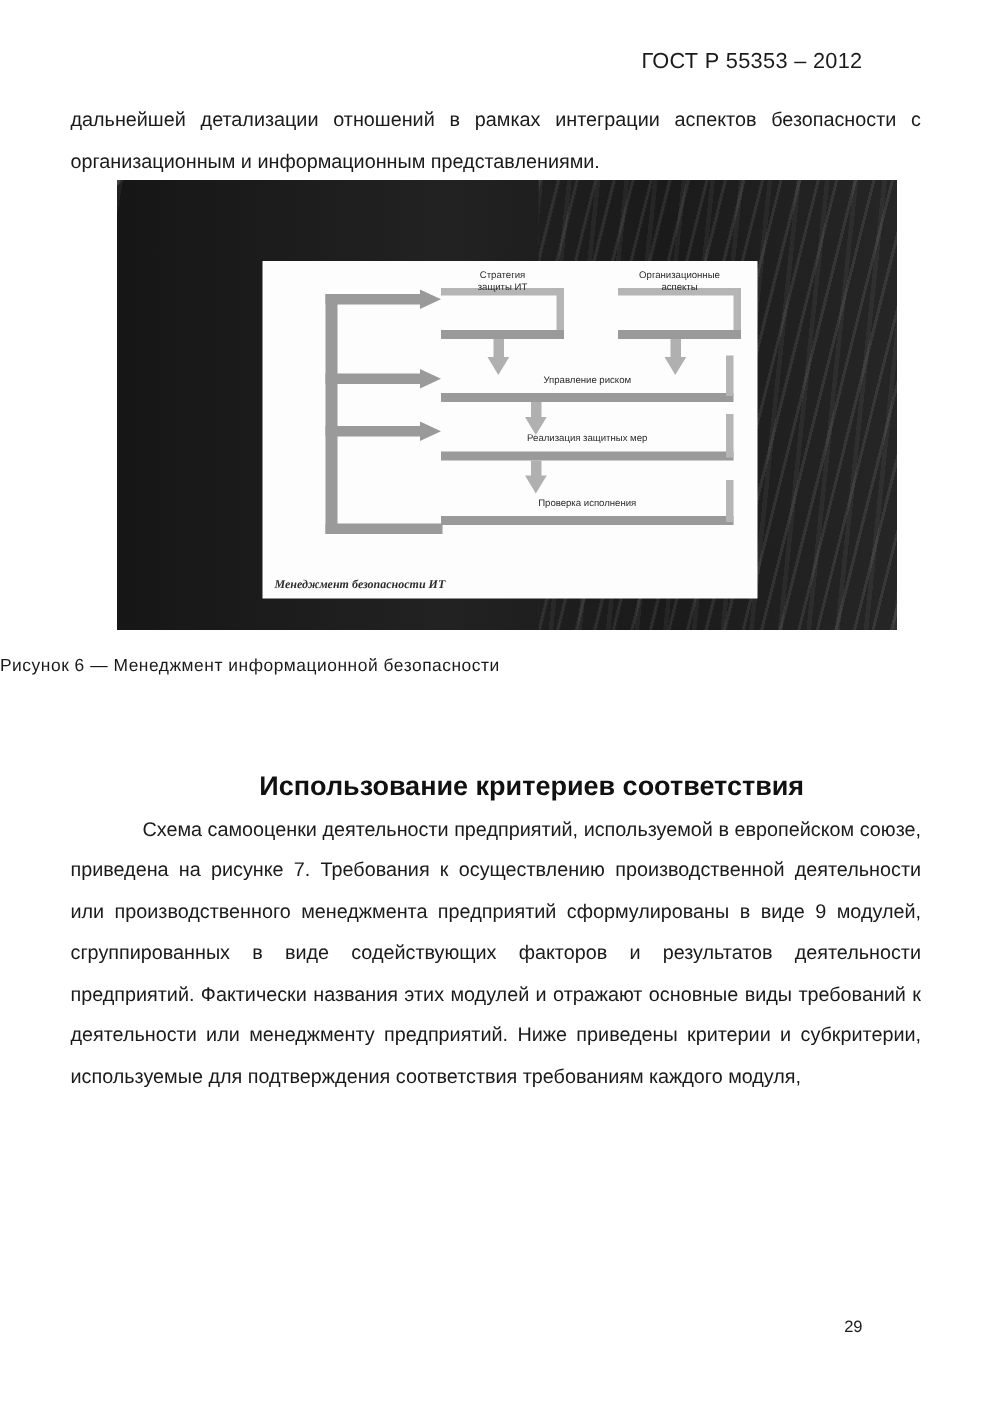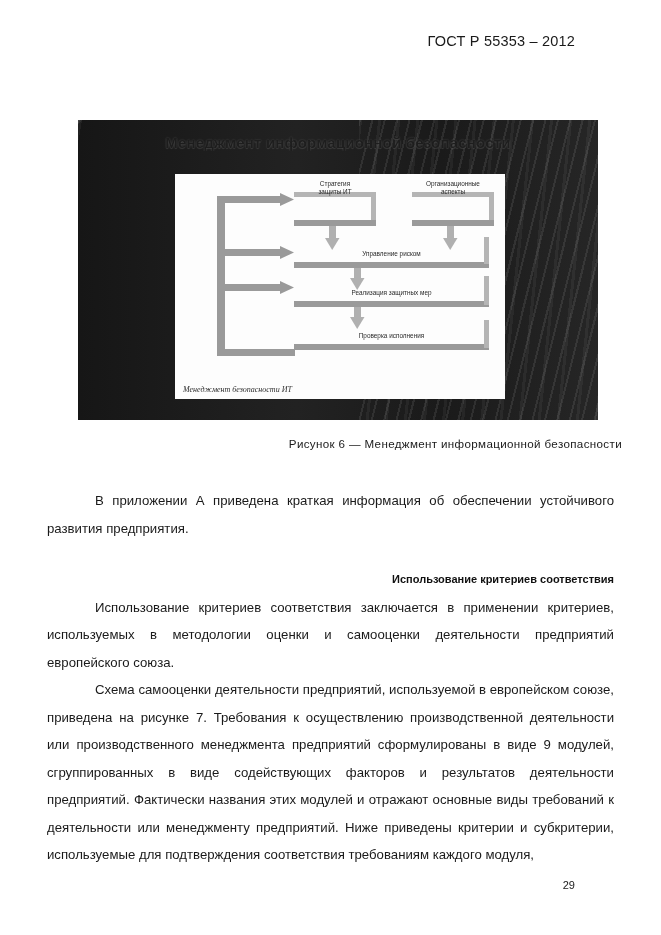--- a/index.html
+++ b/index.html
@@ -48,26 +48,26 @@
     line-height: 27.5px;
     text-align: justify;
     text-justify: inter-word;
     color: #1a1a1a;
     hyphens: none;
   }
   p.para.indent { text-indent: 48px; }
 
   h3.subhead {
     margin: 24px 0 0 0;
-    font-size: 11px;
+    font-size: 18px;
     font-weight: bold;
     line-height: 27.5px;
     text-indent: 48px;
     color: #111111;
-    text-align: right;
+    text-align: center;
   }
 
   
   .figure-wrap {
     position: absolute;
     left: 78px;
     top: 120px;
     width: 520px;
     height: 300px;
   }
@@ -137,33 +137,33 @@
     line-height: 8.4px;
     white-space: nowrap;
     z-index: 6;
   }
   .dg-caption {
     position: absolute;
     left: 8px;
     bottom: 5px;
     font-family: "Liberation Serif", serif;
     font-style: italic;
-    font-weight: normal;
+    font-weight: bold;
     font-size: 8px;
     color: #2c2c2c;
     white-space: nowrap;
     z-index: 6;
   }
 
   
   .fig-caption {
     position: absolute;
     left: 0; right: 0;
     top: 437px;
-    text-align: right;
+    text-align: left;
     font-size: 11.6px;
     letter-spacing: 0.35px;
     color: #1a1a1a;
   }
 
   
   .page-number {
     position: absolute;
     right: 47px;
     bottom: 44px;
@@ -171,25 +171,27 @@
     color: #1a1a1a;
   }
 </style>
 </head>
 <body>
 
 <div class="page">
 
   <div class="doc-header">ГОСТ Р 55353 – 2012</div>
 
+  <div class="body-col" style="top:66px;">
+    <p class="para">дальнейшей детализации отношений в рамках интеграции аспектов безопасности с организационным и  информационным представлениями.</p>
+  </div>
 
   <div class="figure-wrap">
     <div class="figure-photo"></div>
 
-    <div class="slide-title">Менеджмент информационной безопасности</div>
 
     <div class="slide-white">
       <svg class="diagram" viewBox="0 0 330 225" preserveAspectRatio="none">
         <defs>
           <marker id="ah" markerWidth="6" markerHeight="6" refX="0" refY="3" orient="auto">
             <path d="M0,0 L6,3 L0,6 z" fill="#9a9a9a"></path>
           </marker>
         </defs>
 
         <rect x="42" y="22" width="8" height="160" fill="#9a9a9a"></rect>
@@ -247,24 +249,22 @@
 
       <div class="dg-label" style="left:119px; top:158px; width:195px;">Проверка исполнения</div>
 
       <div class="dg-caption">Менеджмент безопасности ИТ</div>
     </div>
   </div>
 
   <div class="fig-caption">Рисунок 6 — Менеджмент информационной безопасности</div>
 
   <div class="body-col" style="top:487px;">
-    <p class="para indent">В приложении А приведена краткая информация об обеспечении устойчивого развития предприятия.</p>
 
     <h3 class="subhead">Использование критериев соответствия</h3>
 
-    <p class="para indent">Использование критериев соответствия заключается в применении критериев, используемых в методологии оценки и самооценки деятельности предприятий европейского союза.</p>
 
     <p class="para indent">Схема самооценки деятельности предприятий, используемой в европейском союзе, приведена на рисунке 7. Требования к осуществлению производственной деятельности или производственного менеджмента предприятий сформулированы в виде 9 модулей, сгруппированных в виде содействующих факторов и результатов деятельности предприятий. Фактически названия этих модулей и отражают основные виды требований к деятельности или менеджменту предприятий. Ниже приведены критерии и субкритерии, используемые для подтверждения соответствия требованиям каждого модуля,</p>
   </div>
 
   <div class="page-number">29</div>
 
 </div>
 
 </body></html>

